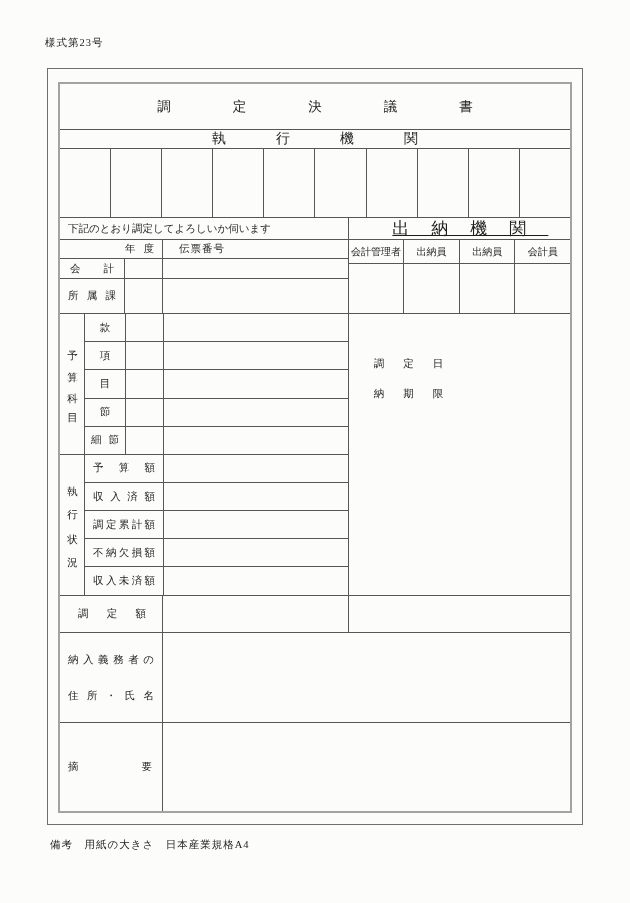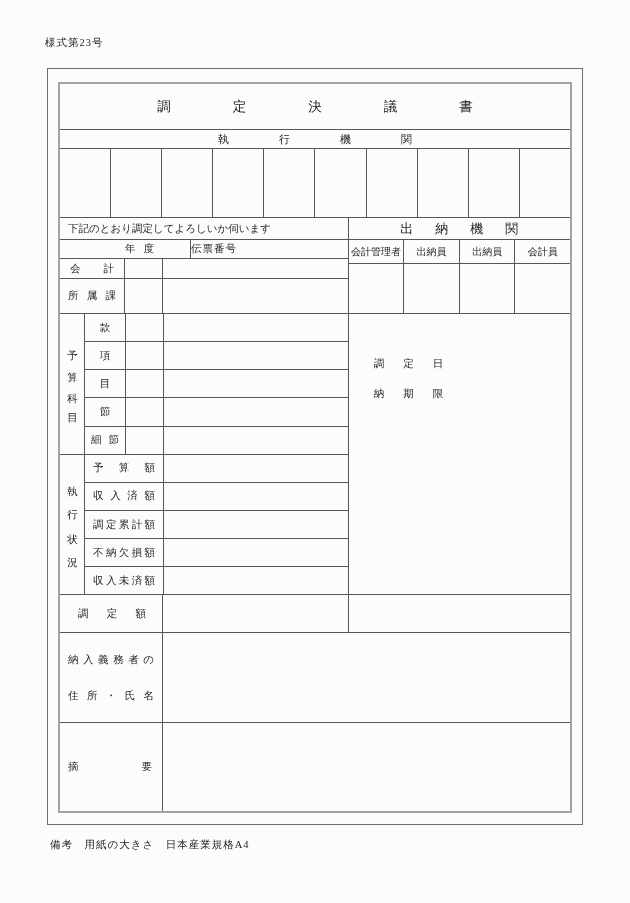--- a/index.html
+++ b/index.html
@@ -29,32 +29,32 @@
     display: flex; flex-direction: column;
   }
   .bt { border-top: 1px solid #565656; }
   .bl { border-left: 1px solid #565656; }
 
   .cell { display: flex; align-items: center; }
   .ctr { justify-content: center; text-align: center; }
 
   
   #row-title { height: 46px; justify-content: center; font-size: 13.5px; letter-spacing: 62px; text-indent: 62px; }
-  #row-exec-header { height: 19px; justify-content: center; font-size: 11px; letter-spacing: 50px; text-indent: 50px; }
+  #row-exec-header { height: 19px; justify-content: center; font-size: 14px; letter-spacing: 50px; text-indent: 50px; }
   #row-exec-cells { height: 70px; display: flex; }
   #row-exec-cells > div { flex: 1; }
 
   #row-main { height: 415px; display: flex; }
   #main-left { width: 290px; display: flex; flex-direction: column; }
   #main-right { width: 224px; display: flex; flex-direction: column; }
 
   .inquiry { height: 21px; padding-left: 8px; text-align: center; }
   .hdr-row { height: 19px; display: flex; }
   .year-cell { width: 102px; justify-content: flex-end; letter-spacing: 8px; padding-right: 0; }
-  .slip-cell { flex: 1; letter-spacing: 1px; margin-left: 28px; }
+  .slip-cell { flex: 1; padding-left: 16px; letter-spacing: 1px; }
 
   .acct-row { height: 20px; display: flex; }
   .dept-row { height: 35px; display: flex; }
   .lbl64 { width: 64px; }
   .sm38 { width: 38px; }
   .val { flex: 1; }
   .jst { display: block; text-align: justify; text-align-last: justify; align-self: center; width: 100%; }
   .lblpad { padding: 0 10px; }
 
   .section { display: flex; }
@@ -67,21 +67,21 @@
   .sec-row { flex: 1; display: flex; }
   .sublbl40 { width: 40px; }
   .sublbl78 { width: 78px; }
   .subpad { padding: 0 8px; }
 
   .assess-row { height: 38px; display: flex; }
   .lbl102 { width: 102px; }
   .assesspad { padding: 0 16px 0 18px; }
 
   
-  .treasury-hdr { height: 21px; justify-content: center; font-size: 13px; letter-spacing: 22px; text-indent: 22px; }
+  .treasury-hdr { height: 21px; justify-content: center; font-size: 17px; letter-spacing: 22px; text-indent: 22px; text-decoration: underline; }
   .treasury-cols { height: 24px; display: flex; }
   .treasury-cols > div { flex: 1; font-size: 10px; }
   .sig-boxes { height: 50px; display: flex; }
   .sig-boxes > div { flex: 1; }
   .date-cell { height: 282px; display: block; padding: 35px 0 0 25px; }
   .date-line { height: 30px; display: flex; align-items: center; }
   .ls19 { letter-spacing: 19px; }
   .blank38 { height: 38px; display: flex; }
 
   

